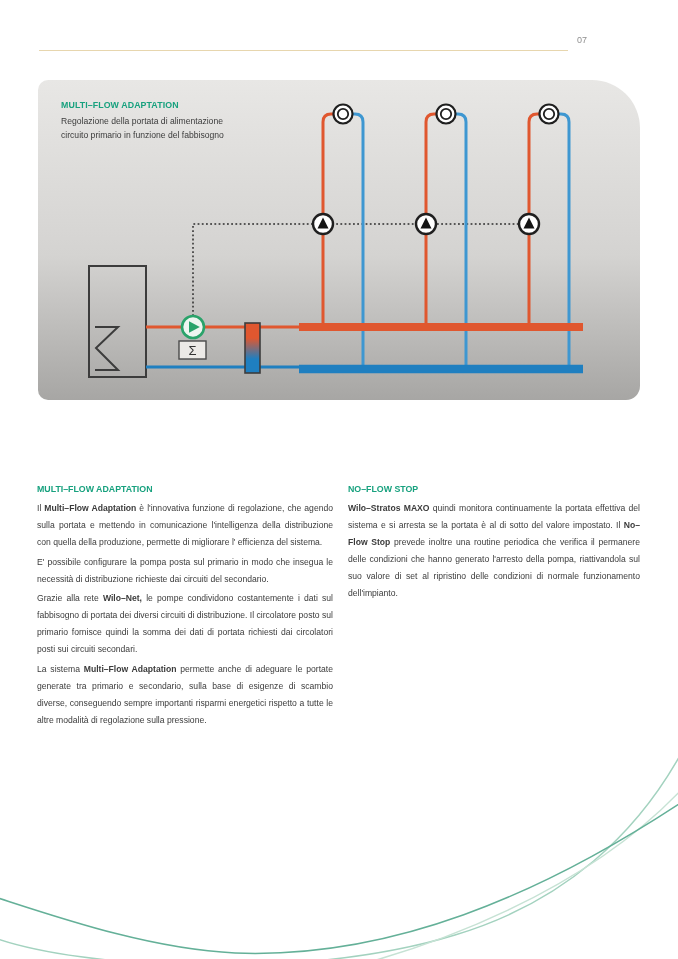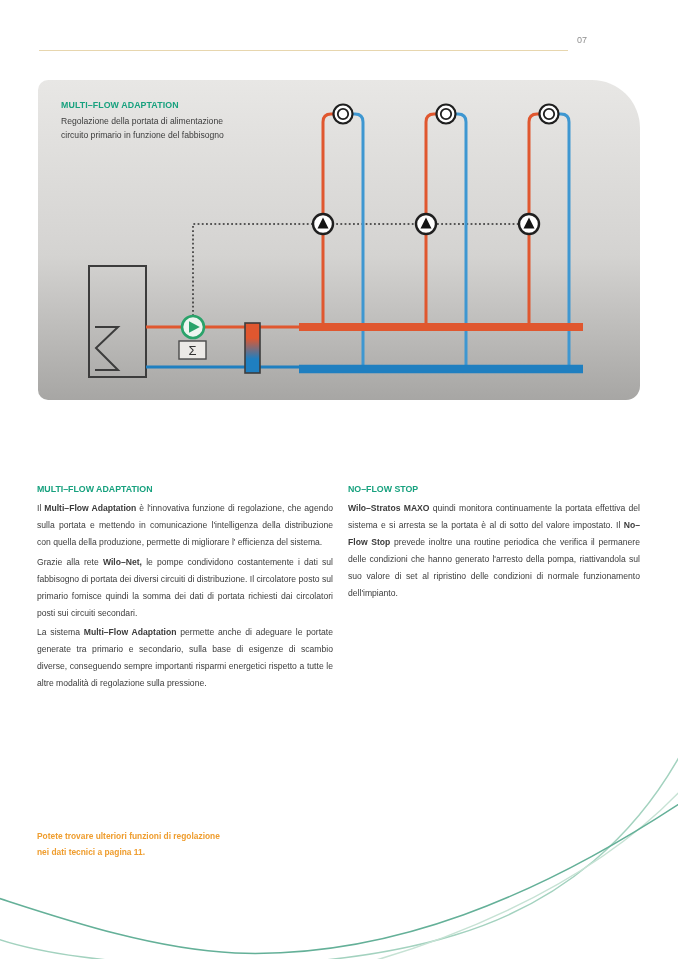--- a/index.html
+++ b/index.html
@@ -136,26 +136,23 @@
   <div class="diagram-caption">
     <h3>MULTI–FLOW ADAPTATION</h3>
     <div class="cap-line">Regolazione della  portata di alimentazione</div>
     <div class="cap-line">circuito primario in funzione del fabbisogno</div>
   </div>
 </section>
 
 <div class="col col-left">
   <h4>MULTI–FLOW ADAPTATION</h4>
   <p><span>Il </span><b>Multi–Flow Adaptation</b><span> è l'innovativa funzione di regolazione, che agendo sulla portata e mettendo in comunicazione l'intelligenza della distribuzione con quella della produzione, permette di migliorare l' efficienza del sistema.</span></p>
+  <p><span>E' possibile configurare la pompa posta sul primario in modo che insegua le necessità di distribuzione richieste dai circuiti del secondario.</span></p>
   <p><span>Grazie alla rete </span><b>Wilo–Net,</b><span> le pompe condividono costantemente i dati sul fabbisogno di portata dei diversi circuiti di distribuzione. Il circolatore posto sul primario fornisce quindi la somma dei dati di portata richiesti dai circolatori posti sui circuiti secondari.</span></p>
   <p class="spaced"><span>La sistema </span><b>Multi–Flow Adaptation</b><span> permette anche di adeguare le portate generate tra primario e secondario, sulla base di esigenze di scambio diverse, conseguendo sempre importanti risparmi energetici rispetto a tutte le altre modalità di regolazione sulla  pressione.</span></p>
-  <div class="note">
-    <div>Potete trovare ulteriori funzioni di regolazione</div>
-    <div>nei dati tecnici a pagina 11.</div>
-  </div>
 </div>
 
 <div class="col col-right">
   <h4>NO–FLOW STOP</h4>
   <p><b>Wilo–Stratos MAXO</b><span> quindi monitora continuamente la portata effettiva del sistema e si arresta se la portata è al di sotto del valore impostato. Il </span><b>No–Flow Stop</b><span> prevede inoltre una routine periodica che verifica il permanere delle condizioni che hanno generato l'arresto della pompa, riattivandola sul suo valore di set al ripristino delle condizioni di normale funzionamento dell'impianto.</span></p>
 </div>
 
 <svg class="swoosh" width="678" height="959" viewBox="0 0 678 959">
   <path class="sw-mid" stroke-width="1.5" stroke-linecap="round" d="M-5,938 C 80,968 300,982 455,935 C 565,902 638,833 683,750"></path>
   <path class="sw-light" stroke-width="1.5" stroke-linecap="round" d="M285,982 C 440,952 592,885 683,788"></path>

